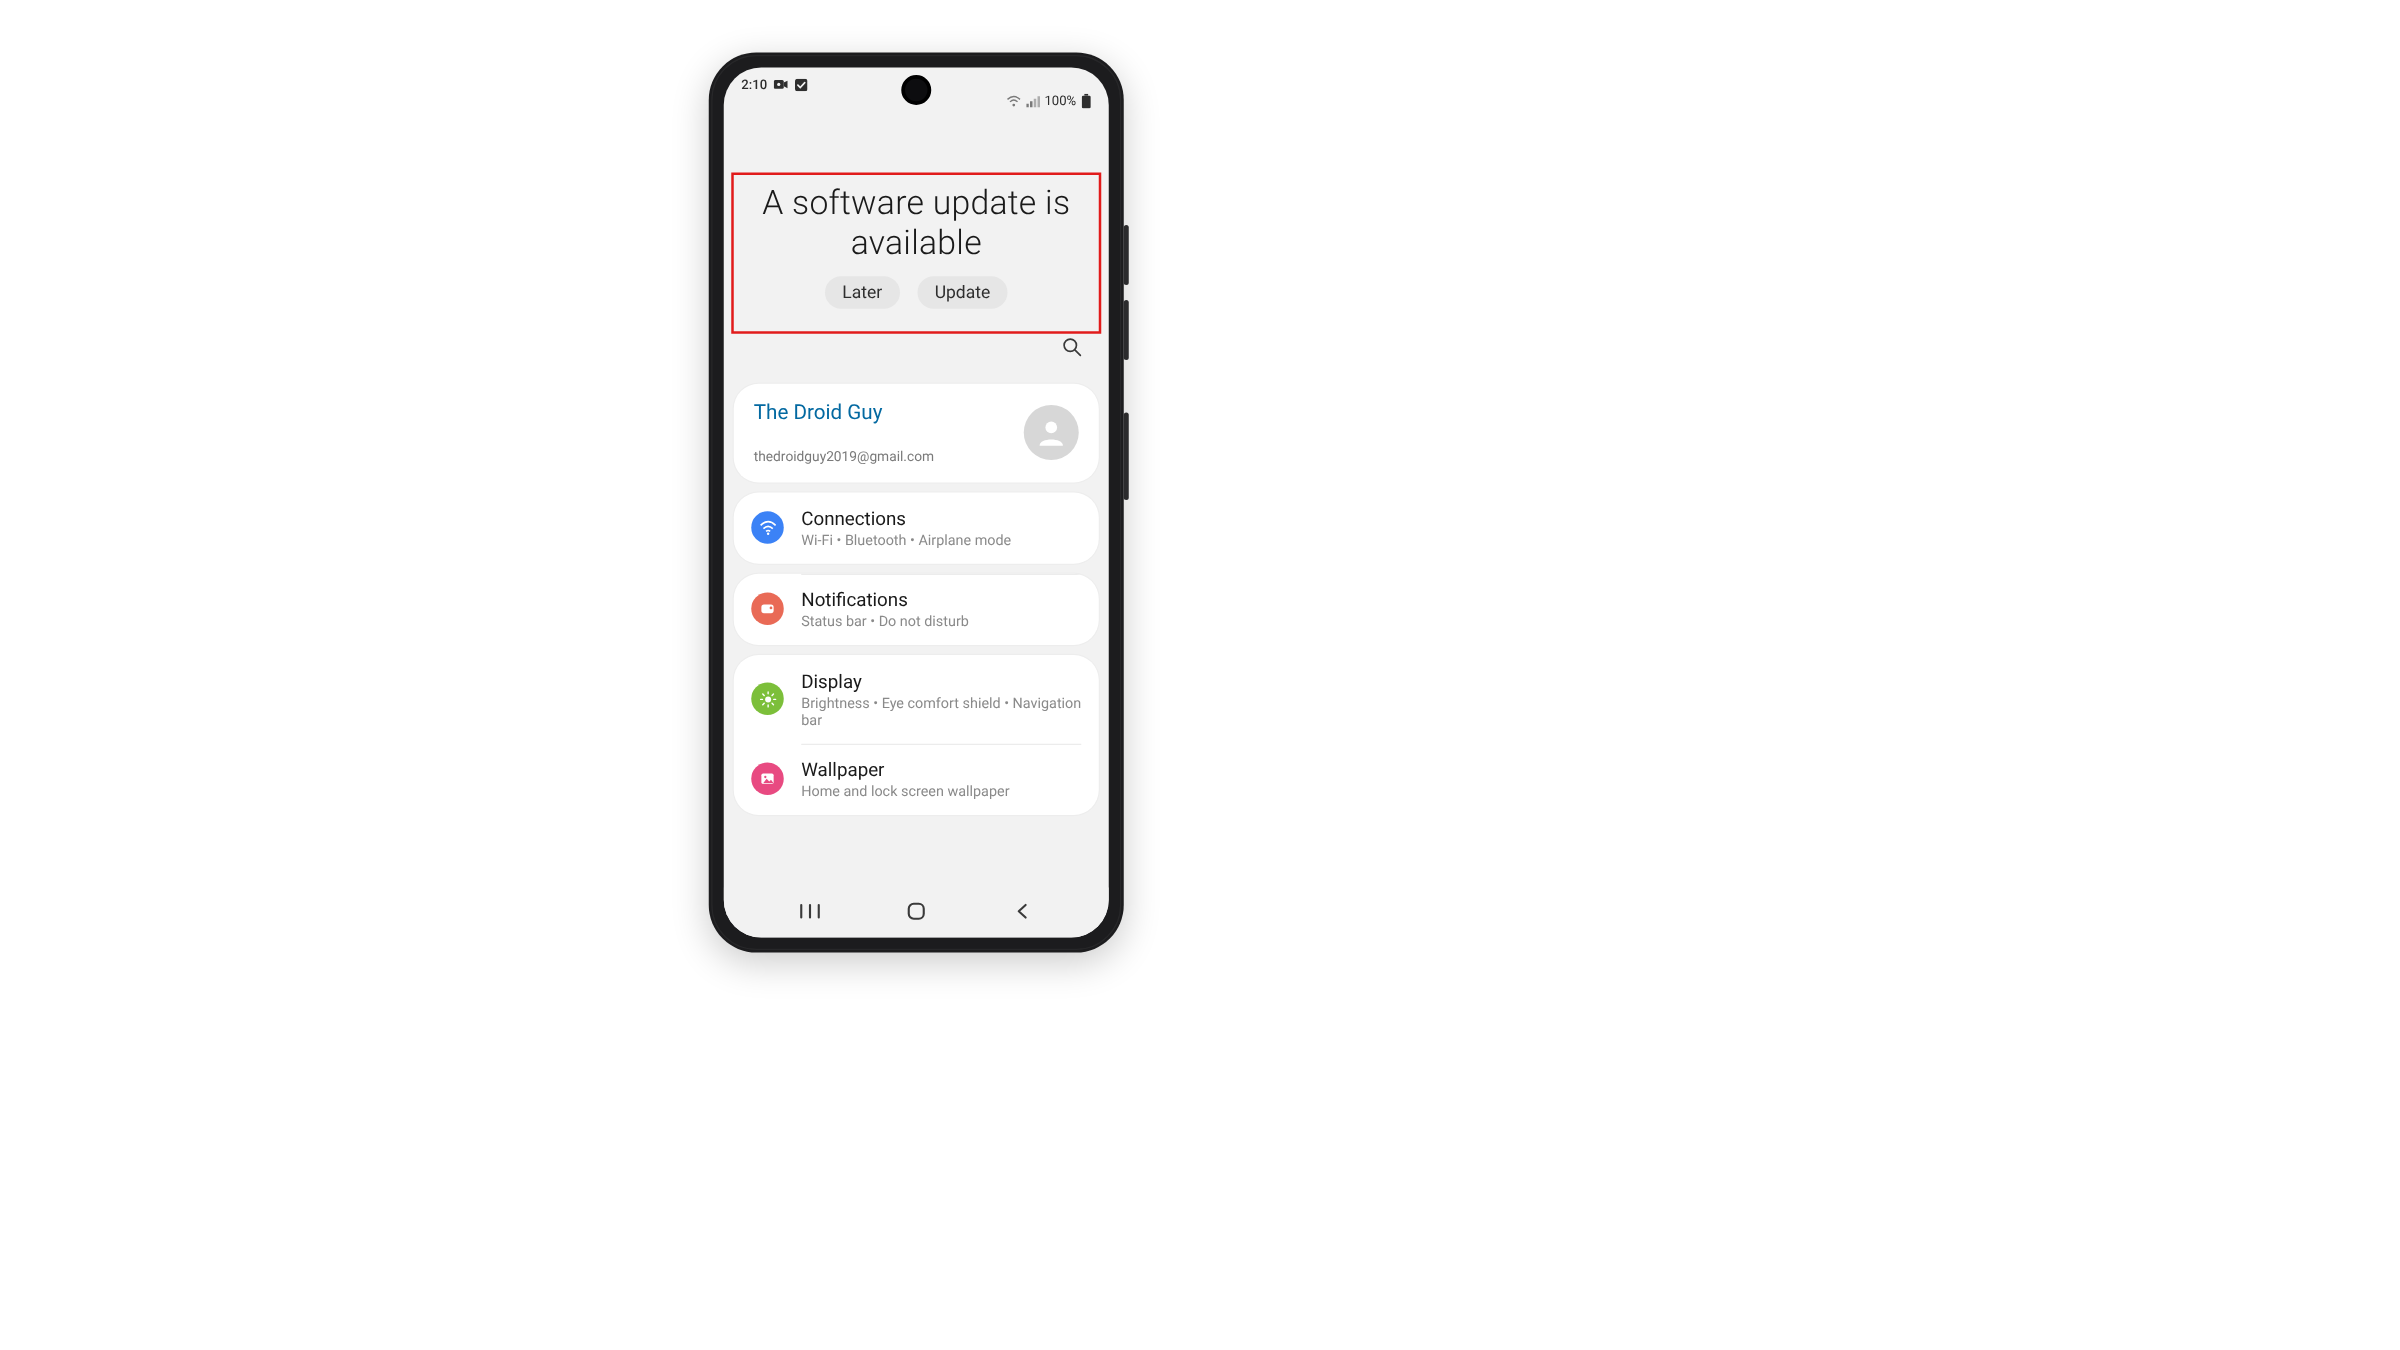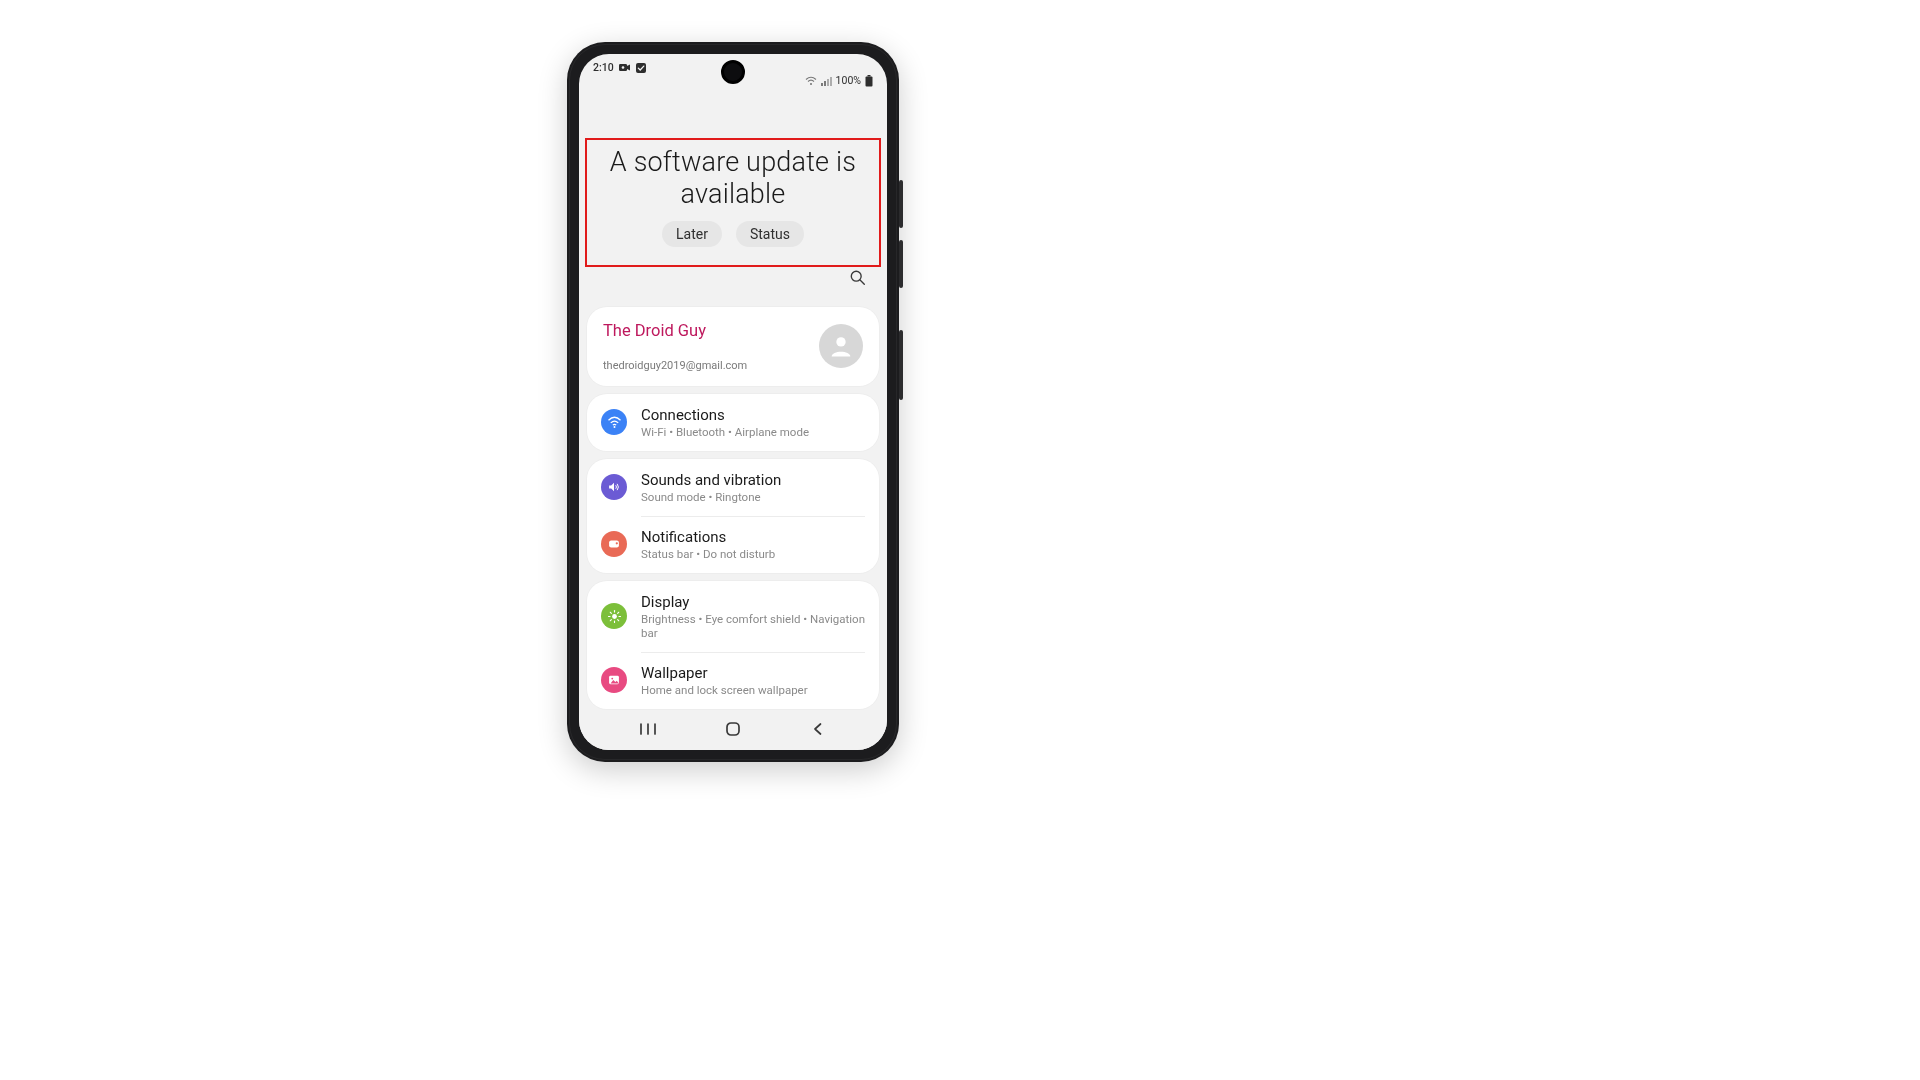--- a/index.html
+++ b/index.html
@@ -156,21 +156,21 @@
     border-radius:20px;
     margin: 8px 0;
     box-shadow: 0 0 0 1px rgba(0,0,0,0.02);
     overflow:hidden;
   }
   .account{
     display:flex; align-items:center; justify-content:space-between;
     padding: 14px 16px;
   }
   .acct-text .acct-name{
-    font-size:16.5px; color:#be185d; font-weight:400;
+    font-size:16.5px; color:#0369a1; font-weight:400;
   }
   .acct-text .acct-mail{
     font-size:11px; color:#7a7a7a; margin-top:19px;
   }
   .avatar{
     width:44px;height:44px;border-radius:50%;background:#d7d7d7;
     display:flex;align-items:center;justify-content:center;color:#fff;
   }
   .row{
     display:flex; align-items:center;
@@ -271,21 +271,21 @@
               </svg>
           </span>
         </div>
       </div>
 
       <div class="update-card">
         <div class="highlight-box"></div>
         <div class="update-title">A software update is available</div>
         <div class="update-actions">
           <button class="pill">Later</button>
-          <button class="pill">Status</button>
+          <button class="pill">Update</button>
         </div>
       </div>
 
       <div class="search-row">
         <button class="search-btn">
           <span>
             <svg width="17" height="17" viewBox="0 0 20 20">
                 <circle cx="8.5" cy="8.5" r="5.8" stroke="#3a3a3a" stroke-width="1.6" fill="none"></circle>
                 <line x1="13" y1="13" x2="18" y2="18" stroke="#3a3a3a" stroke-width="1.6" stroke-linecap="round"></line>
               </svg>
@@ -321,33 +321,20 @@
                 </svg>
             </div>
             <div class="row-text">
               <div class="row-title">Connections</div>
               <div class="row-sub">Wi-Fi  •  Bluetooth  •  Airplane mode</div>
             </div>
           </div>
         </div>
 
         <div class="card">
-          <div class="row">
-            <div class="ico purple">
-              <svg width="14" height="14" viewBox="0 0 20 20">
-                  <path d="M3 8 L6 8 L10 4 L10 16 L6 12 L3 12 Z" fill="#fff"></path>
-                  <path d="M12.5 7.5 Q14.5 10 12.5 12.5" stroke="#fff" stroke-width="1.4" fill="none"></path>
-                  <path d="M14.5 5.5 Q18 10 14.5 14.5" stroke="#fff" stroke-width="1.4" fill="none"></path>
-                </svg>
-            </div>
-            <div class="row-text">
-              <div class="row-title">Sounds and vibration</div>
-              <div class="row-sub">Sound mode  •  Ringtone</div>
-            </div>
-          </div>
           <div class="row div">
             <div class="ico coral">
               <svg width="14" height="14" viewBox="0 0 20 20">
                   <rect x="3" y="5" width="14" height="10" rx="3" fill="#fff"></rect>
                   <circle cx="14" cy="9" r="1.6" fill="#e96a56"></circle>
                 </svg>
             </div>
             <div class="row-text">
               <div class="row-title">Notifications</div>
               <div class="row-sub">Status bar  •  Do not disturb</div>

